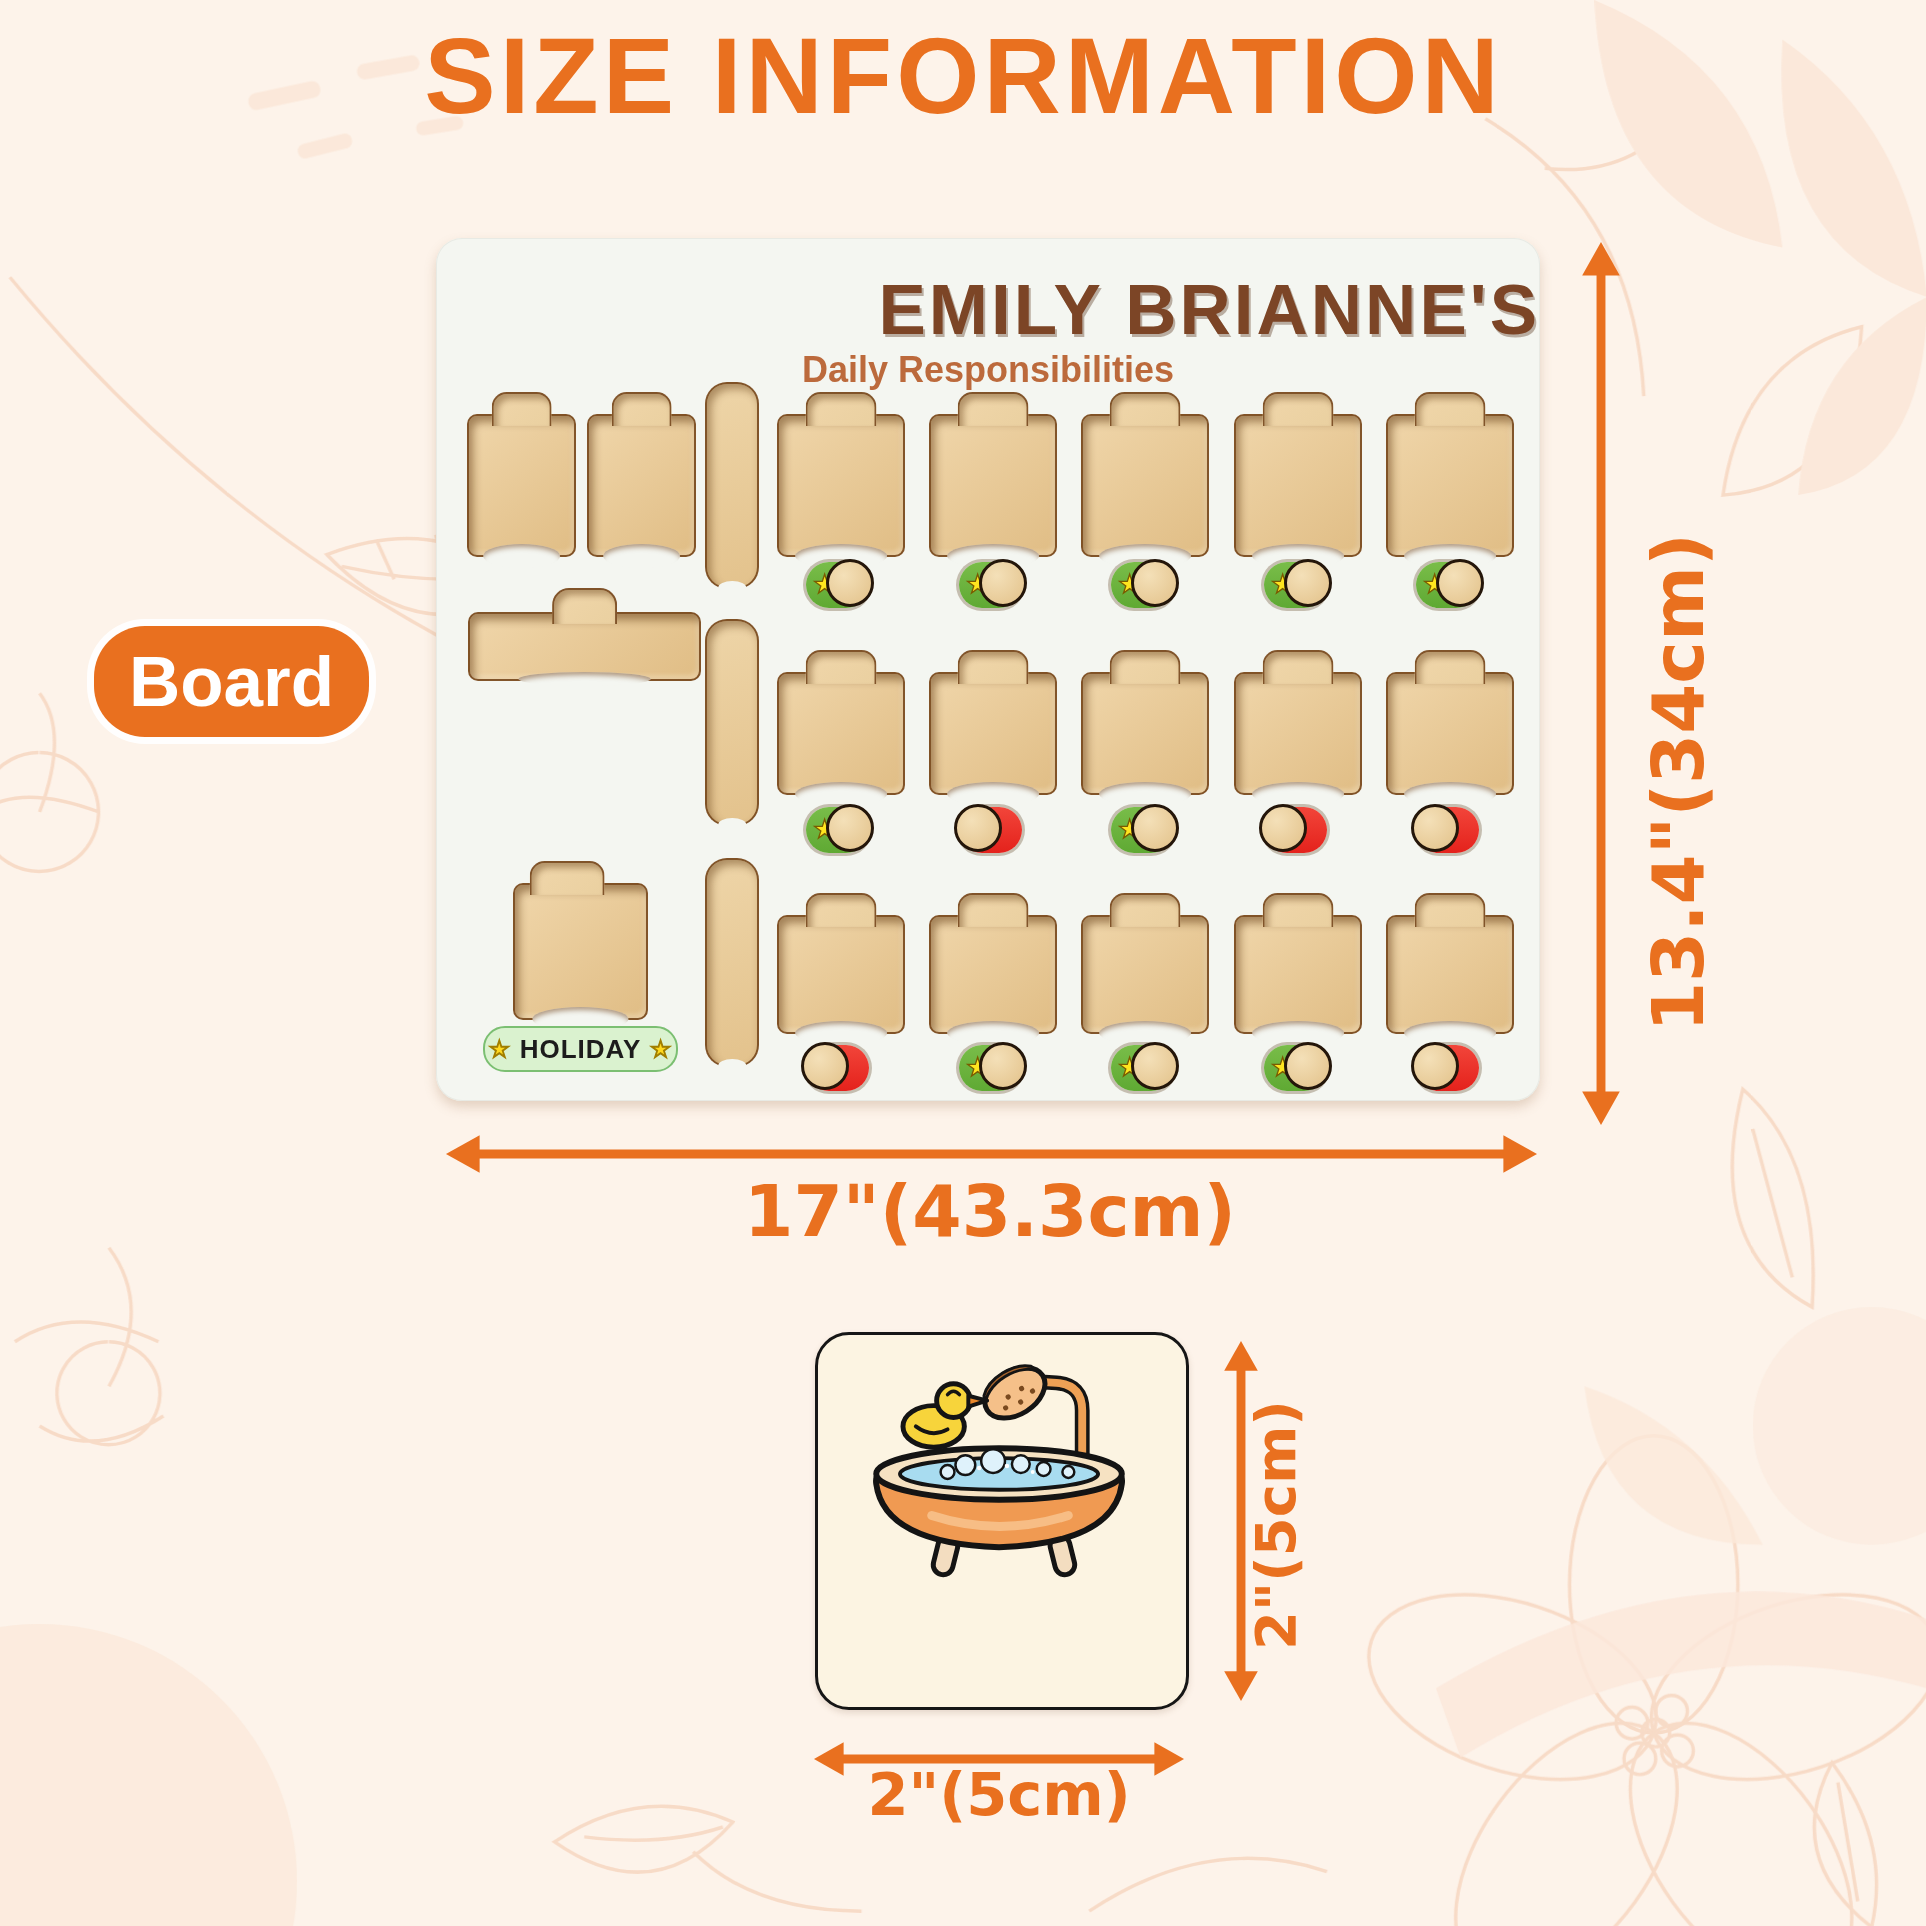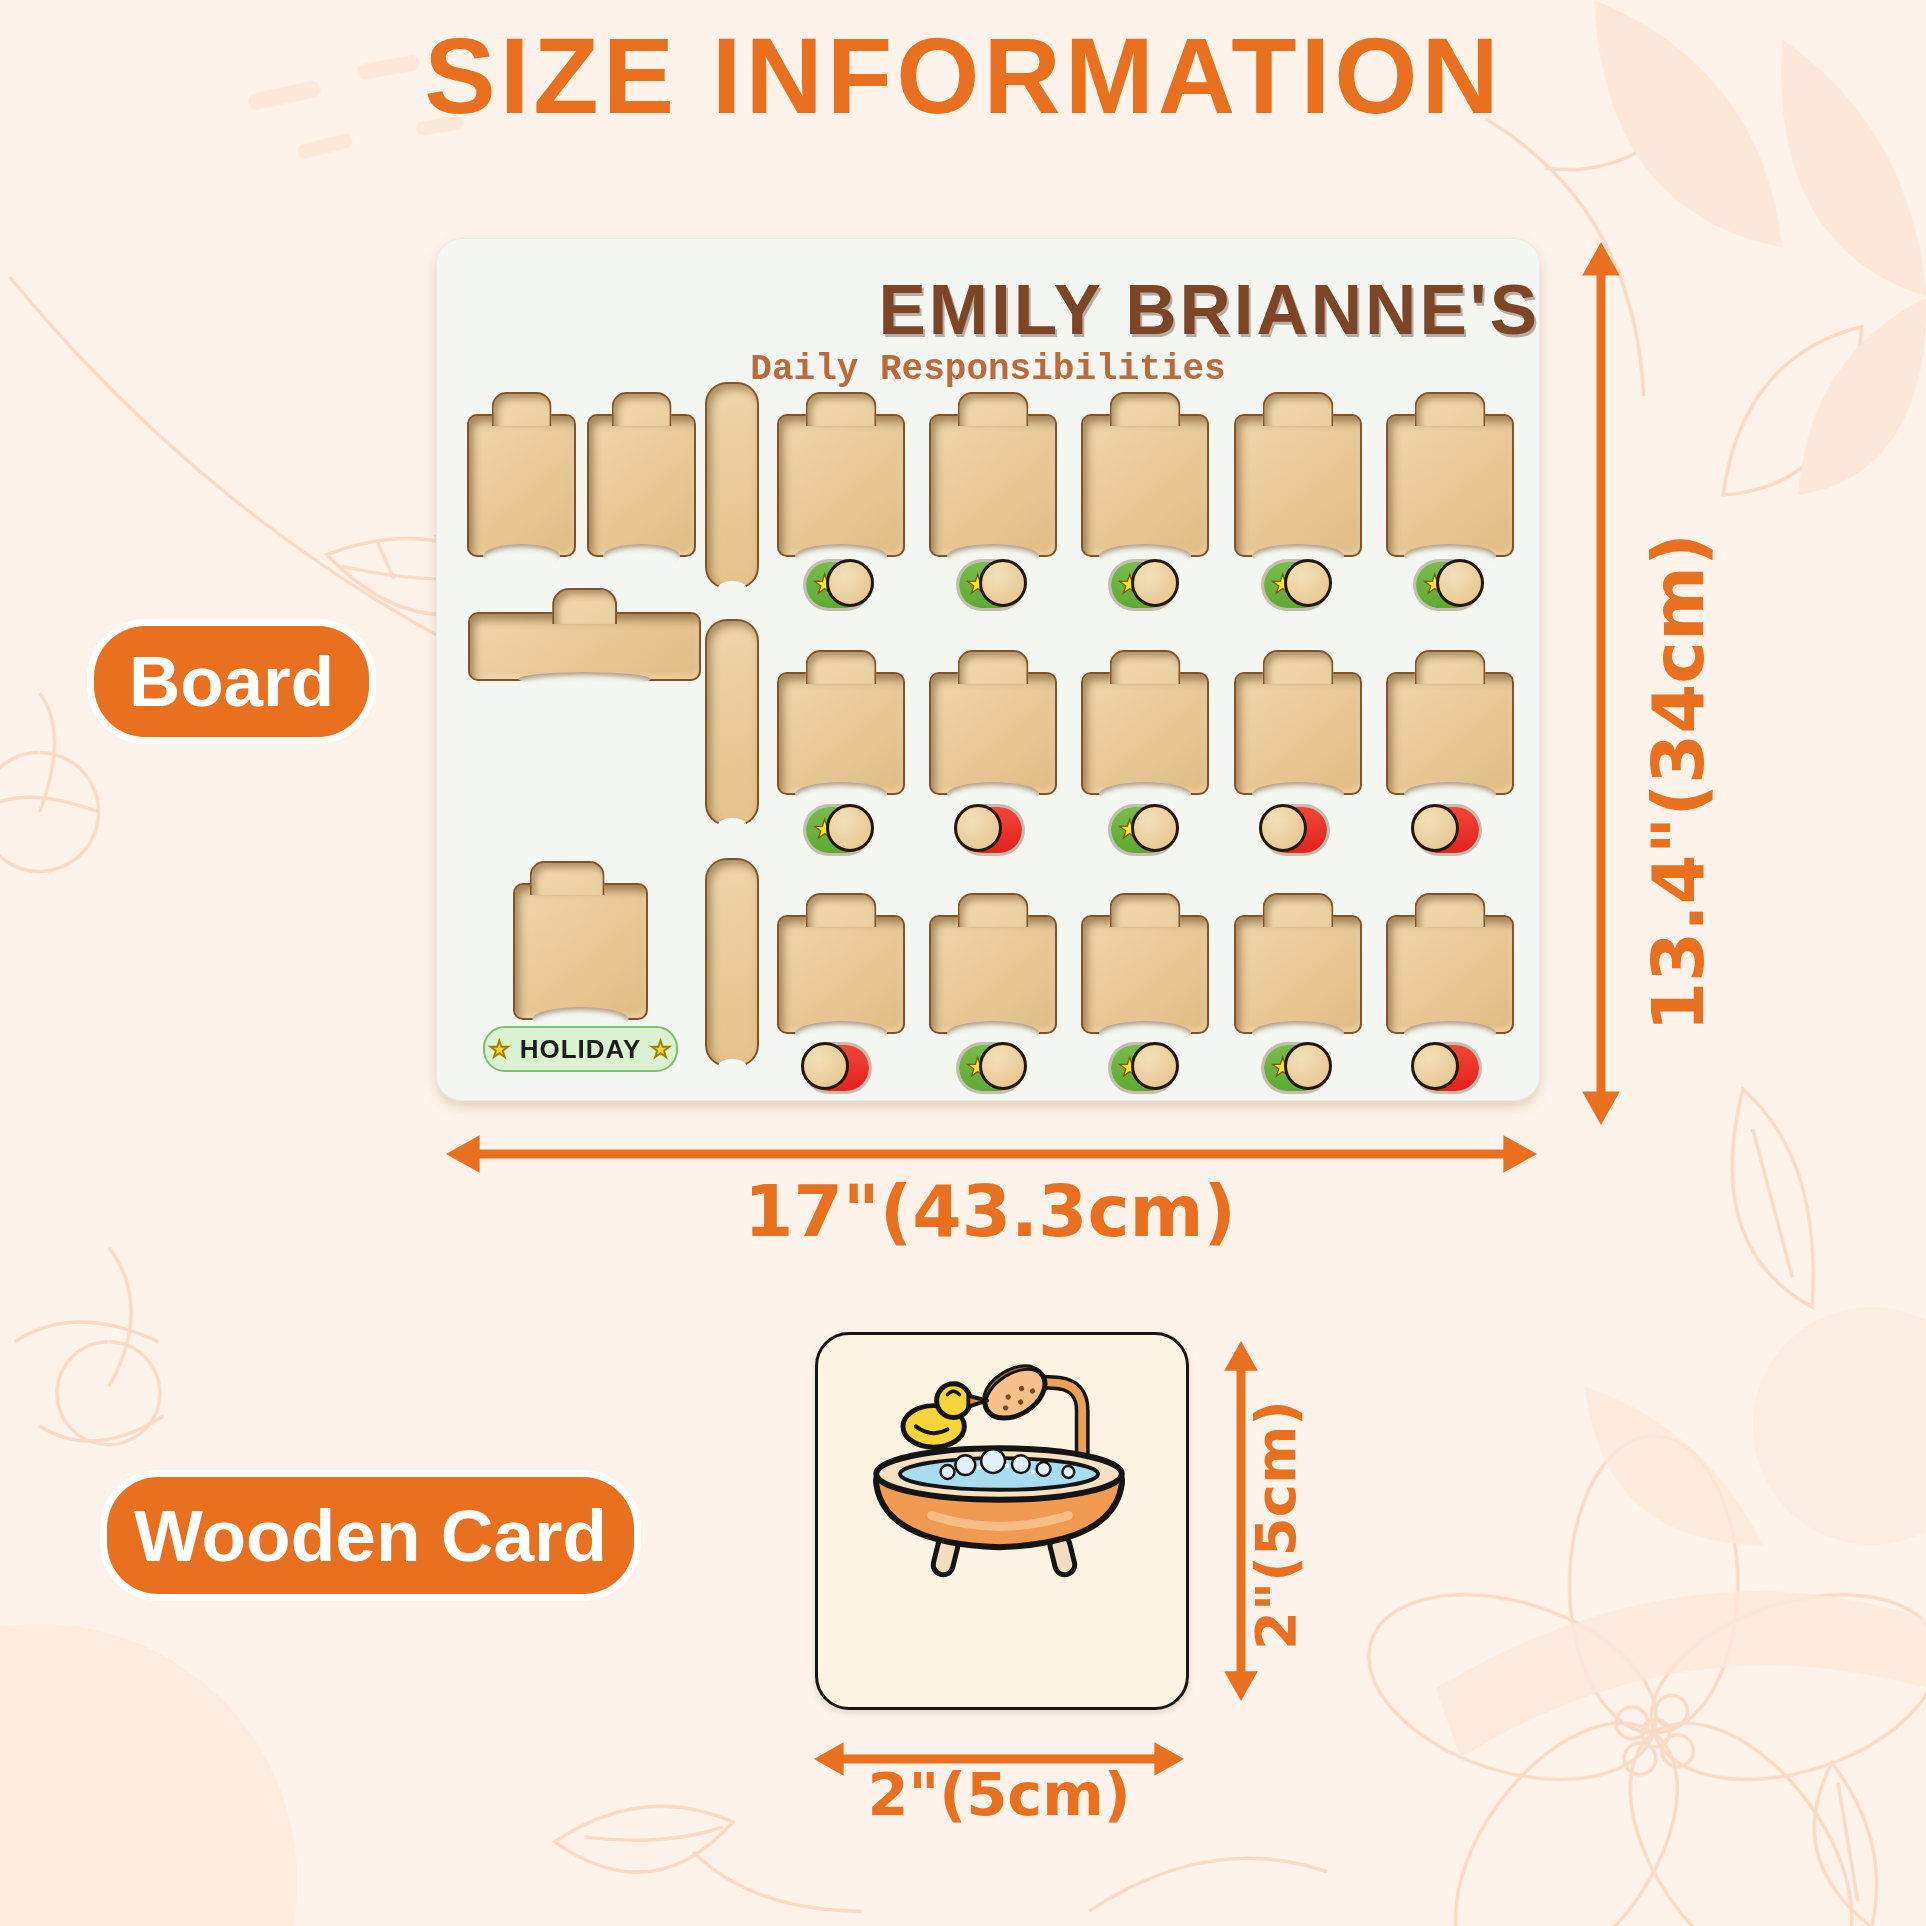--- a/index.html
+++ b/index.html
@@ -32,21 +32,21 @@
     box-shadow:0 6px 12px rgba(170,130,95,.3), inset 0 0 0 1px #e8eae4;
   }
   .board-name{
     position:absolute;left:0;right:0;top:31px;text-align:right;
     font-size:71px;font-weight:bold;letter-spacing:3px;
     color:var(--title-brown,#7C4526);
     text-shadow:2px 3px 0 rgba(74,36,12,.35);
   }
   .board-subtitle{
     position:absolute;left:0;right:0;top:111px;text-align:center;
-    font-size:36px;font-weight:bold;color:var(--subtitle-brown,#BC6A3C);font-family:Liberation Mono, monospace;
+    font-size:36px;font-weight:bold;color:var(--subtitle-brown,#BC6A3C);
   }
 
   .slot{
     position:absolute;
     background:linear-gradient(140deg,var(--wood-light,#F0D6AA),var(--wood-dark,#E0BD85));
     border:2px solid rgba(110,62,20,.85);border-radius:10px;
     box-shadow:inset 4px 6px 9px rgba(90,50,10,.5), inset -2px -3px 5px rgba(255,242,214,.45);
   }
   .slot::before{
     content:"";position:absolute;top:-24px;left:50%;transform:translateX(-50%);
@@ -283,23 +283,20 @@
   </svg>
   <div class="dim-label vtext board-h-label">13.4"(34cm)</div>
 
   <svg class="dim-arrow" style="left:442px;top:1131px;" width="1099" height="46" viewBox="0 0 1110 46">
     <line x1="32" y1="23" x2="1078" y2="23"></line>
     <path d="M4,23 L38,4 L38,42 Z"></path>
     <path d="M1106,23 L1072,4 L1072,42 Z"></path>
   </svg>
   <div class="dim-label board-w-label">17"(43.3cm)</div>
 
-  <div class="section-pill card-pill">
-    <span>Wooden Card</span>
-  </div>
 
   <div class="task-card">
     <svg class="task-card-art" width="307" height="242" viewBox="0 0 310 244">
 
       <g stroke="#141414" stroke-width="5" fill="#f3ddc0">
         <rect x="88" y="188" width="20" height="40" rx="10" transform="rotate(14 98 208)"></rect>
         <rect x="206" y="188" width="20" height="40" rx="10" transform="rotate(-14 216 208)"></rect>
       </g>
 
       <path d="M236,160 L236,62 Q236,36 210,34 L194,33" fill="none" stroke="#141414" stroke-width="15" stroke-linecap="round"></path>

